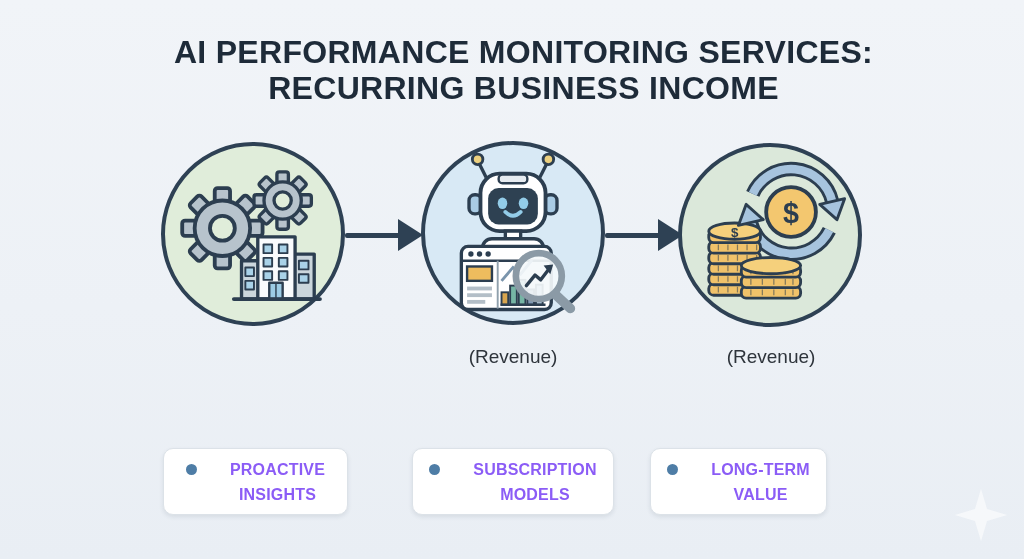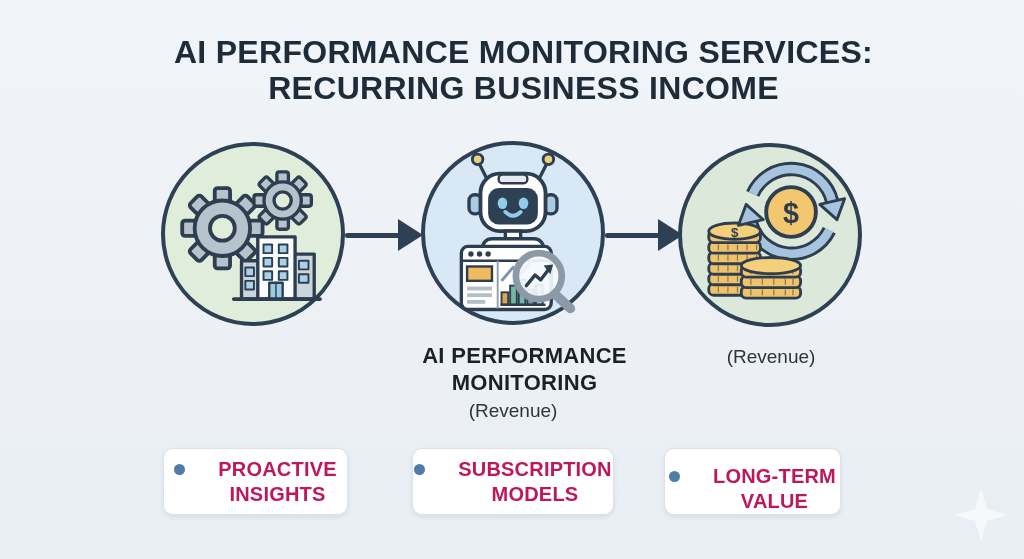--- a/index.html
+++ b/index.html
@@ -43,24 +43,24 @@
   .stage-name{font-size:22px;line-height:27px;font-weight:700;color:#1a2129;letter-spacing:.3px;}
   .stage-sub{font-size:19px;line-height:27px;font-weight:400;color:#2e343b;margin-top:1px;}
   .card{
     position:absolute;top:448px;height:67px;background:#ffffff;
     border:1.5px solid #dce2e8;border-radius:10px;
     box-shadow:0 2px 4px rgba(40,60,80,.10);
     display:flex;align-items:center;justify-content:center;
   }
   .b1{left:163px;width:185px;}
   .b2{left:412px;width:202px;}
-  .b3{left:664px;width:177px;align-items:flex-end;}
+  .b3{left:650px;width:177px;}
   .card-inner{display:flex;align-items:flex-start;gap:10px;}
   .dot{width:11px;height:11px;border-radius:50%;background:#4e7da6;margin-top:7px;flex:0 0 auto;}
-  .card-text{font-size:20px;line-height:25px;font-weight:700;color:#be185d;text-align:center;letter-spacing:.2px;}
+  .card-text{font-size:16px;line-height:25px;font-weight:700;color:#8b5cf6;text-align:center;letter-spacing:.2px;}
   .sparkle{position:absolute;left:953px;top:487px;width:56px;height:56px;opacity:.6;}
 </style>
 </head>
 <body>
 
 <div class="canvas">
 
   <div class="title preline">AI PERFORMANCE MONITORING SERVICES:
 RECURRING BUSINESS INCOME</div>
 
@@ -218,22 +218,20 @@
       <ellipse cx="93" cy="124" rx="31" ry="8.5" fill="#f5d07c" stroke="#2c3e50" stroke-width="3"></ellipse>
 
       <polygon points="170,54 144,60 162,76" fill="#a7c4de" stroke="#2c3e50" stroke-width="3" stroke-linejoin="round"></polygon>
       <polygon points="59,82 85,76 67,60" fill="#a7c4de" stroke="#2c3e50" stroke-width="3" stroke-linejoin="round"></polygon>
       <circle cx="114" cy="68" r="26" fill="#f3c76f" stroke="#2c3e50" stroke-width="4"></circle>
       <text x="114" y="69" text-anchor="middle" dominant-baseline="central" font-size="30" font-weight="bold" fill="#2c3e50">$</text>
     </svg>
   </div>
 
   <div class="stage-label l2">
-    <div class="stage-name preline">AI PERFORMANCE
-MONITORING</div>
     <div class="stage-sub">(Revenue)</div>
   </div>
   <div class="stage-label l3">
     <div class="stage-sub">(Revenue)</div>
   </div>
 
   <div class="card b1">
     <div class="card-inner">
       <div class="dot"></div>
       <div class="card-text preline">PROACTIVE

